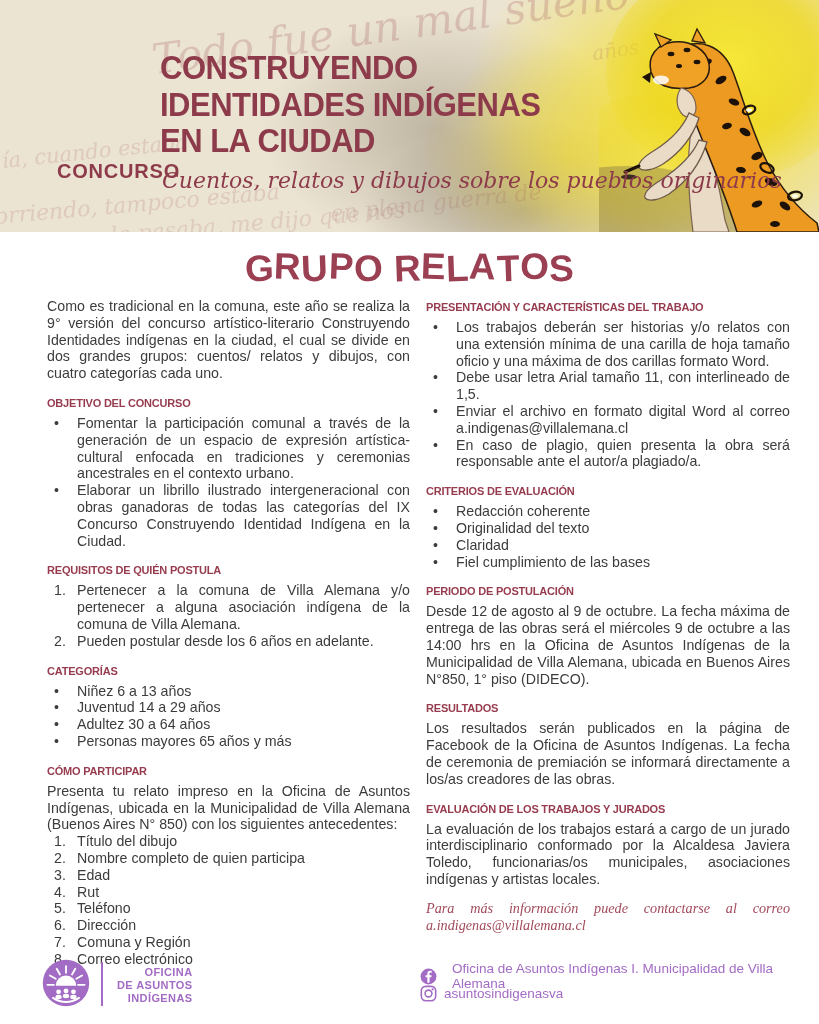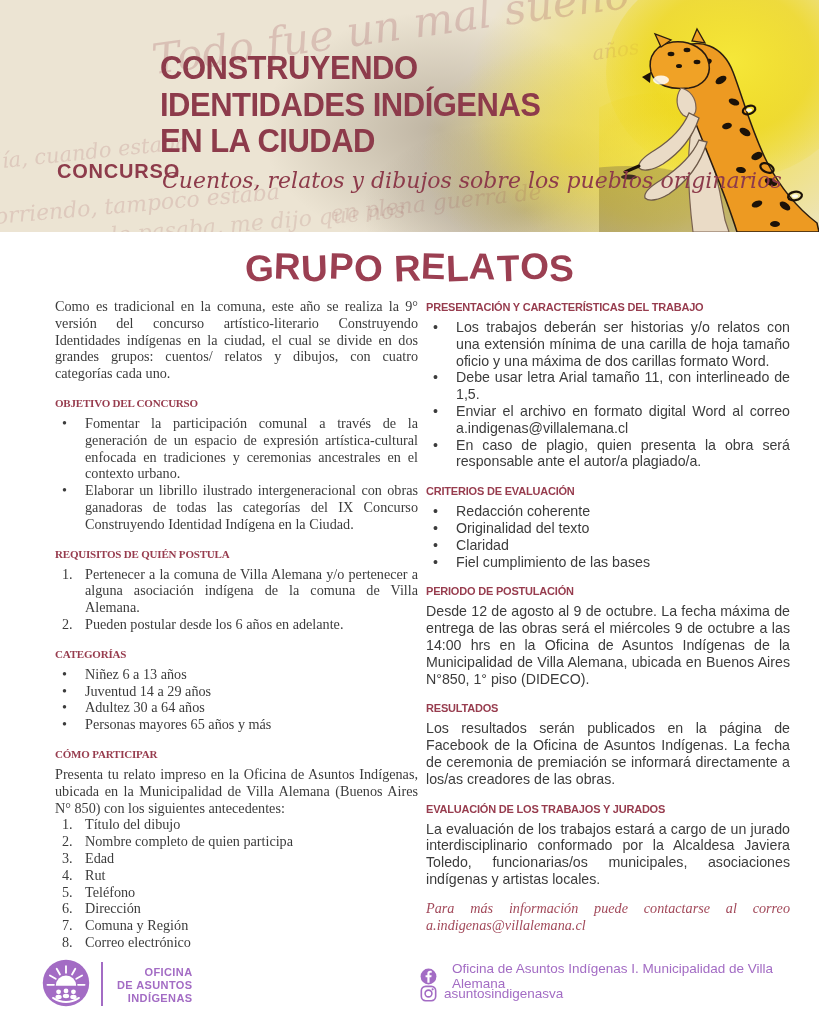--- a/index.html
+++ b/index.html
@@ -31,21 +31,21 @@
 
   
   .group-title{position:absolute;left:0;top:247px;width:100%;text-align:center;font-size:37px;
       font-weight:800;color:#9b3f52;letter-spacing:.5px;}
   .group-title span{display:inline-block;}
   .group-title span:nth-child(odd){transform:rotate(-2deg) translateY(1px);}
   .group-title span:nth-child(even){transform:rotate(2deg) translateY(-1px);}
 
   
   .col{position:absolute;top:298px;font-size:14.2px;line-height:16.8px;color:#3c3c3c;}
-  .col-left{left:55px;width:363px;font-family:Liberation Serif, serif;}
+  .col-left{left:47px;width:363px;}
   .col-right{left:426px;width:364px;}
   .section{margin:0 0 12px 0;}
   .sec-heading{margin:0 0 2px 0;font-size:11px;line-height:19px;font-weight:800;color:#973c4e;
       letter-spacing:-.2px;}
   .para,.lead{margin:0;text-align:justify;}
   .list{margin:0;}
   .li{display:flex;}
   .li-marker{flex:0 0 30px;padding-left:7px;box-sizing:border-box;}
   .li-text{flex:1;text-align:justify;}
   .note{margin:12px 0 0 0;font-family:Liberation Serif, serif;font-style:italic;

